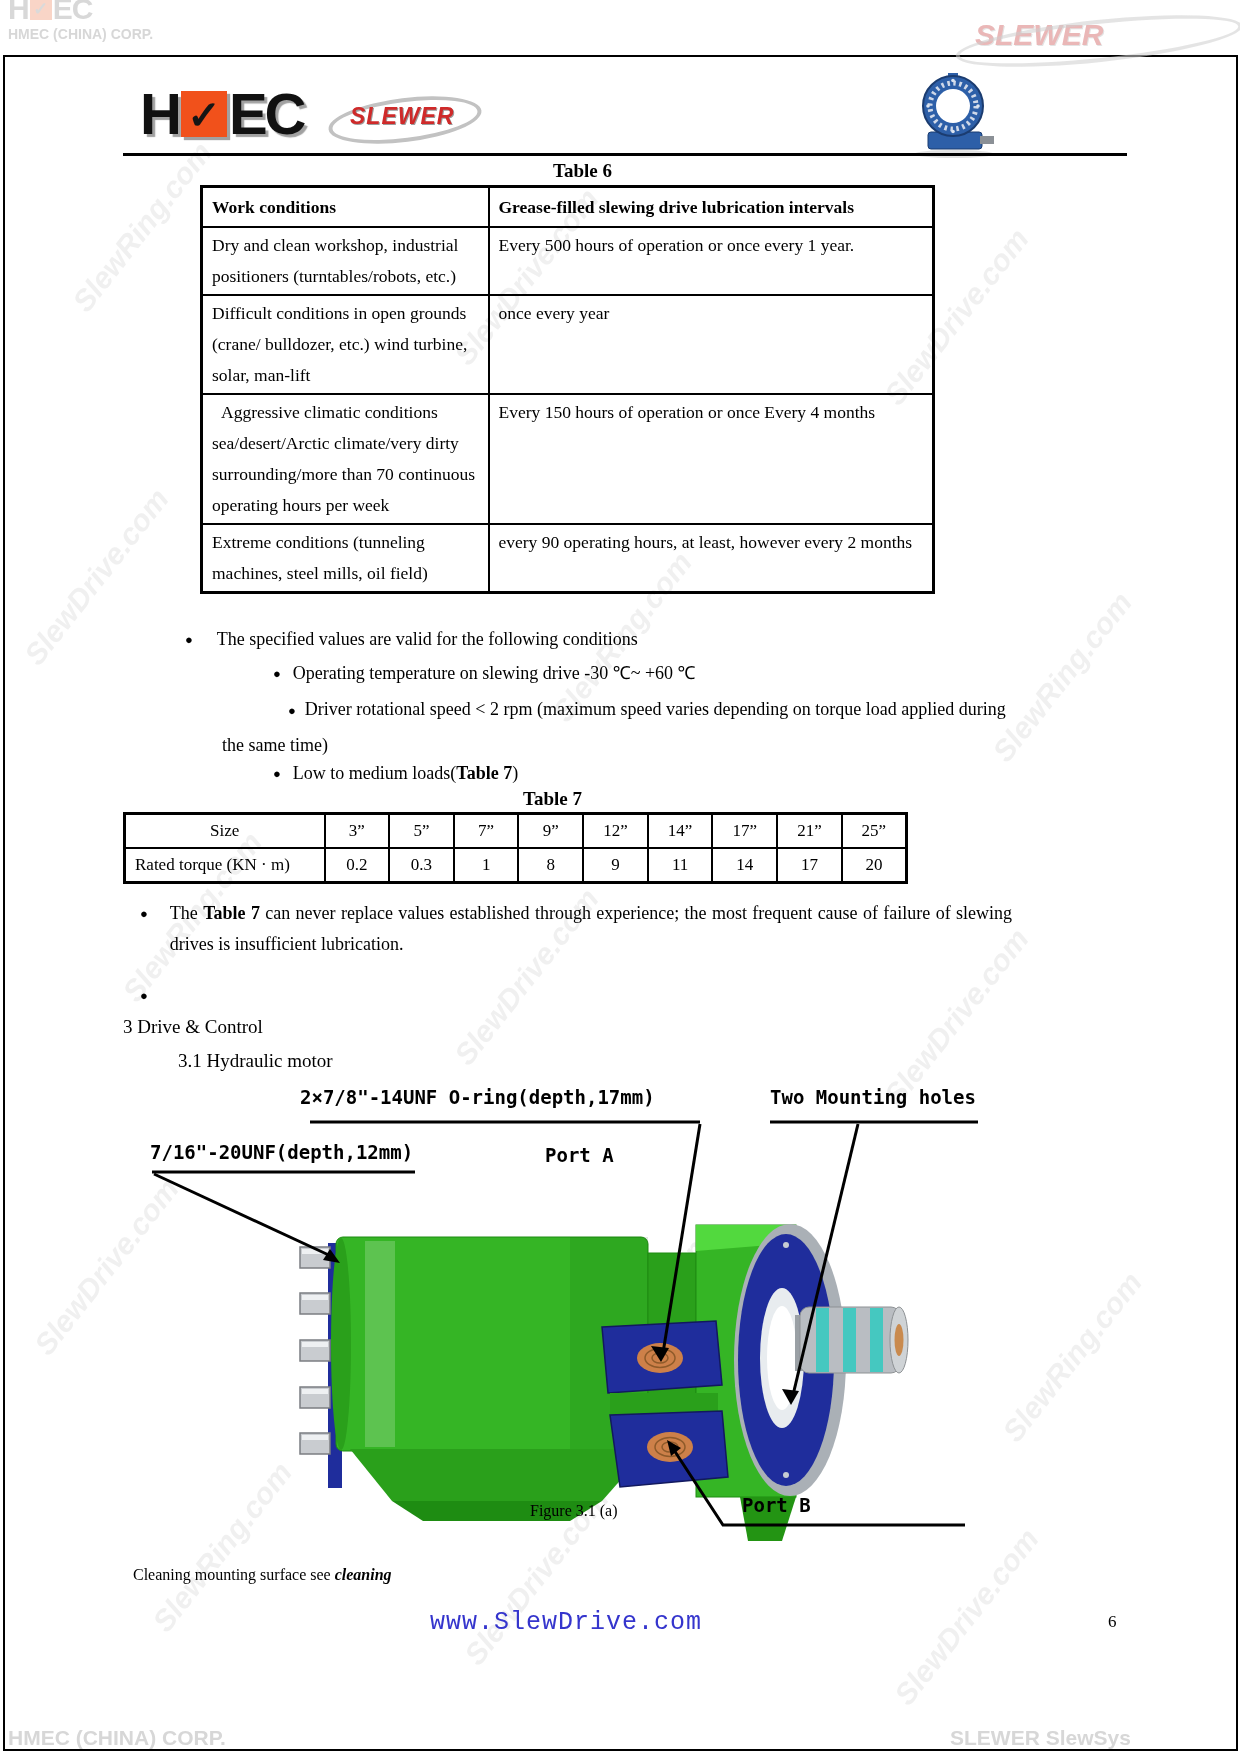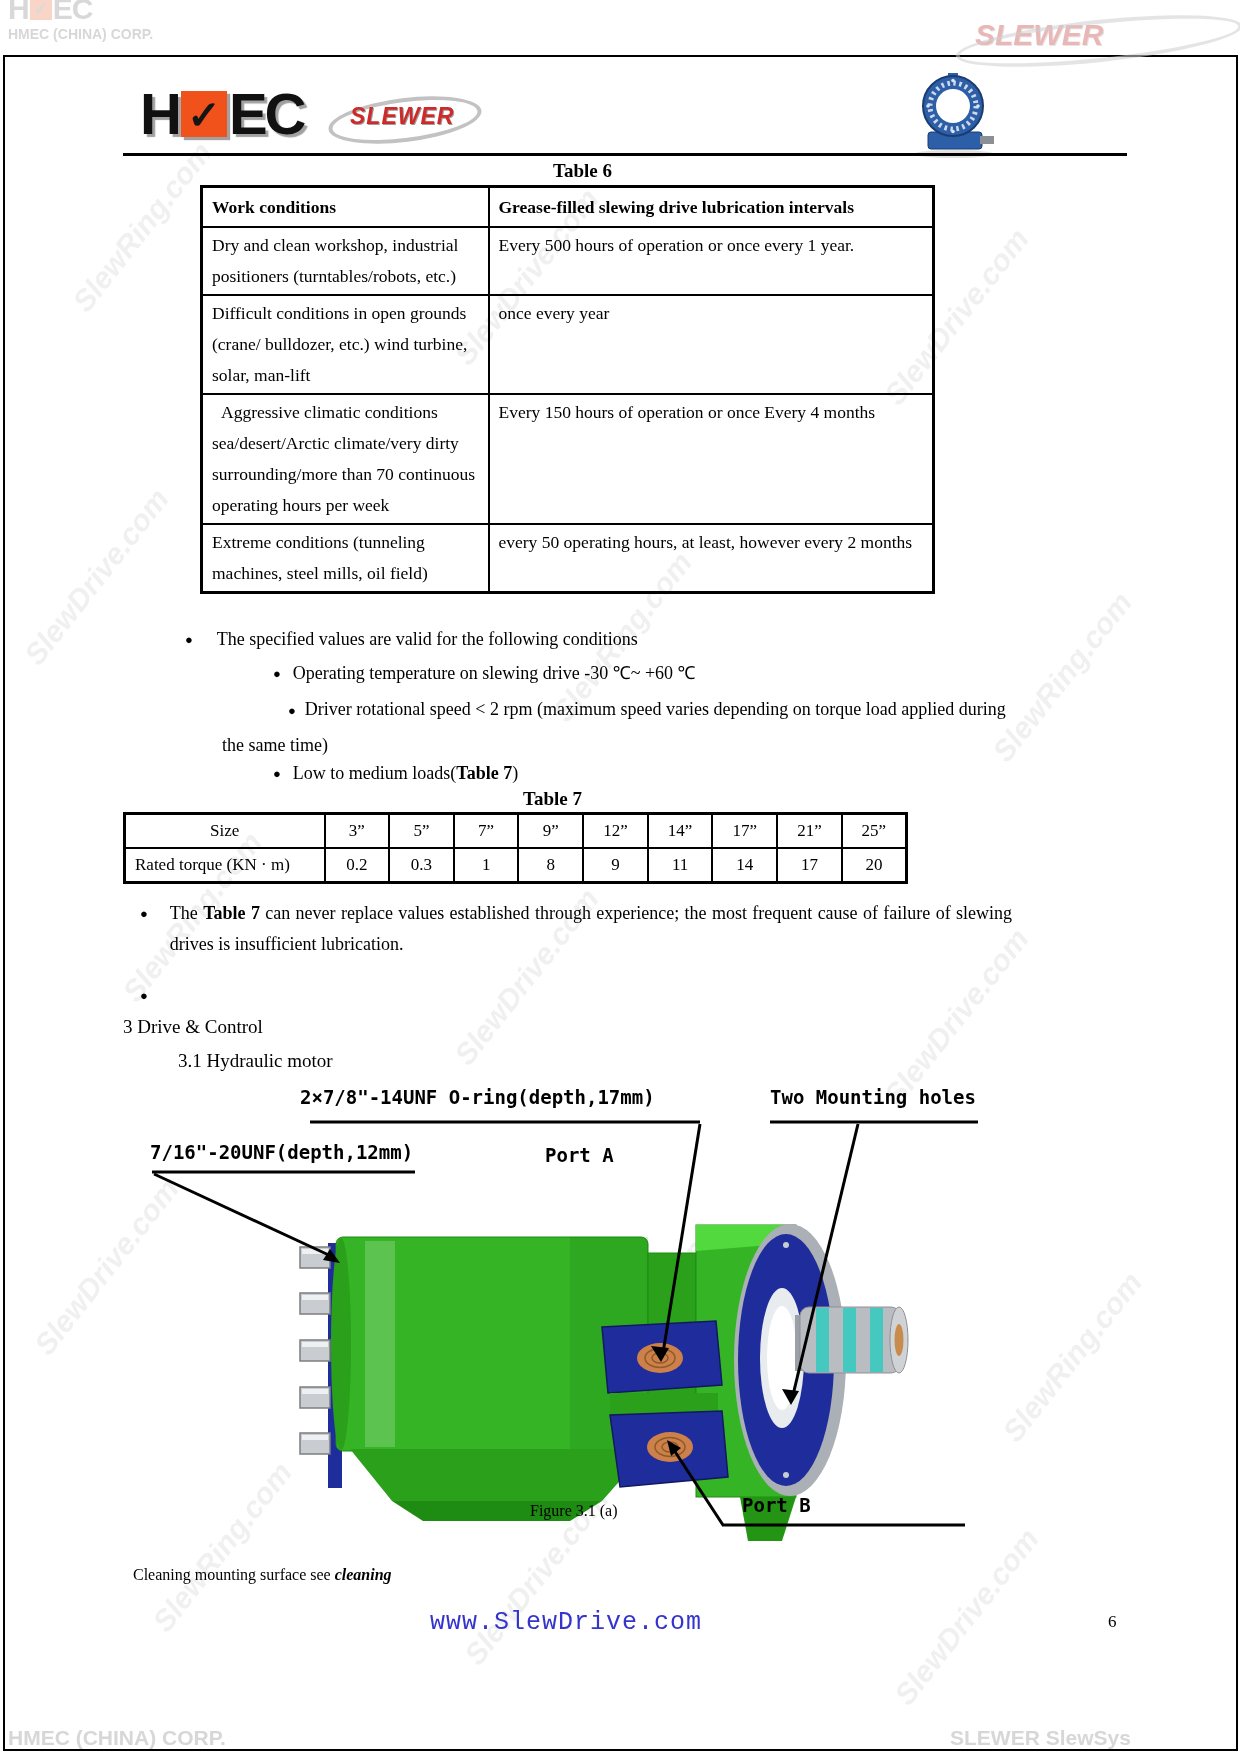--- a/index.html
+++ b/index.html
@@ -154,21 +154,21 @@
     <tr>
       <td>Difficult conditions in open grounds (crane/ bulldozer, etc.) wind turbine, solar, man-lift</td>
       <td>once every year</td>
     </tr>
     <tr>
       <td>Aggressive climatic conditions sea/desert/Arctic climate/very dirty surrounding/more than 70 continuous operating hours per week</td>
       <td>Every 150 hours of operation or once Every 4 months</td>
     </tr>
     <tr>
       <td>Extreme conditions (tunneling machines, steel mills, oil field)</td>
-      <td>every 50 operating hours, at least, however every 2 months</td>
+      <td>every 90 operating hours, at least, however every 2 months</td>
     </tr>
   </tbody>
     </table>
 
   <div class="blt" style="left:185px;top:624px;width:880px">
     <span class="dot">●</span>
       <span class="gap-lg"></span>
     <span>The specified values are valid for the following conditions</span>
   </div>
   <div class="blt" style="left:273px;top:658px;width:800px">

